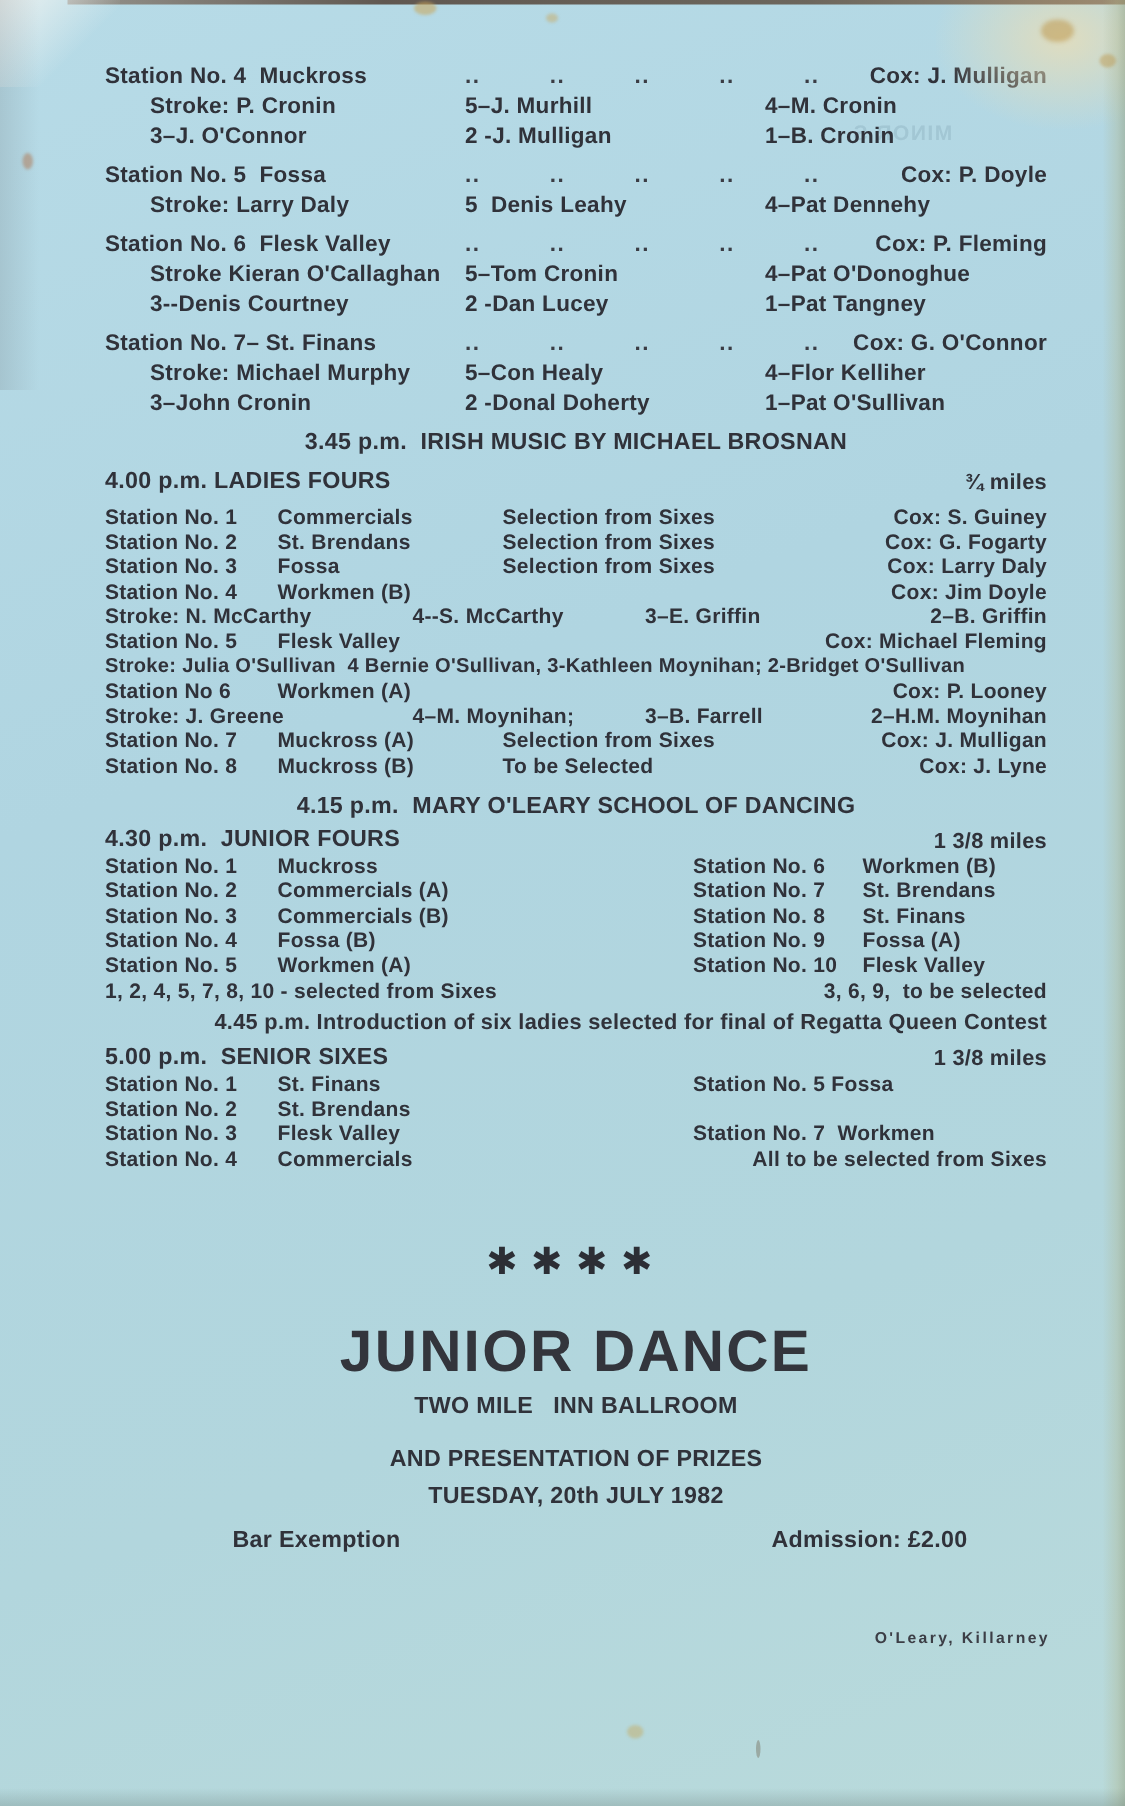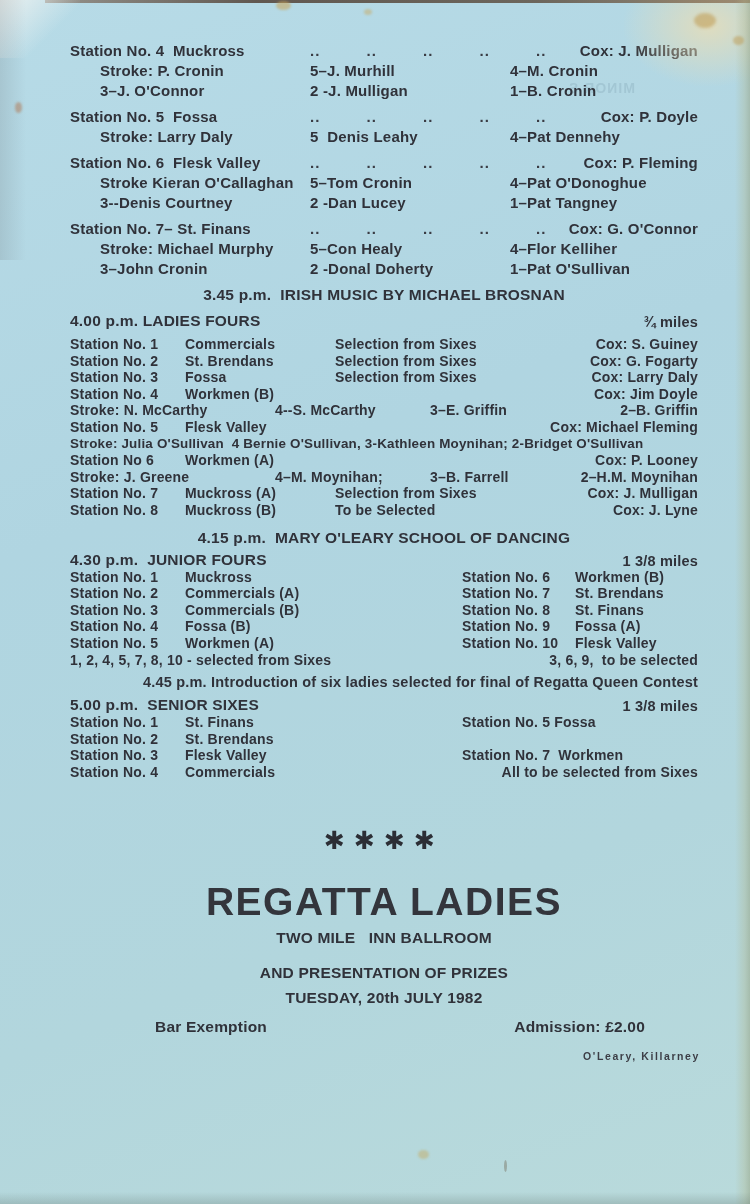--- a/index.html
+++ b/index.html
@@ -46,21 +46,21 @@
 
   .queen-line{text-align:right;height:20px;font-size:14.5px;margin-top:6px;}
 
   
   .stars{margin-top:46px;text-align:center;font-size:25px;letter-spacing:9px;height:28px;color:#2c2e35;}
   .dance-title{margin-top:26px;text-align:center;font-size:39px;letter-spacing:1.5px;height:44px;color:#33353c;}
   .dance-line{margin-top:5px;text-align:center;font-size:15.5px;height:20px;}
   .dance-line.first{margin-top:15px;}
   .bar-row{display:flex;justify-content:space-between;margin-top:9px;height:20px;font-size:15.5px;padding:0 53px 0 85px;}
 
-  .printer{position:absolute;top:1050px;right:50px;font-size:10.5px;letter-spacing:1.6px;color:#3c3e46;font-weight:bold;}
+  .printer{position:absolute;top:1086px;right:50px;font-size:10.5px;letter-spacing:1.6px;color:#3c3e46;font-weight:bold;}
 
   
   .bleed{position:absolute;top:80px;left:568px;transform:scaleX(-1);font-size:14px;color:rgba(55,88,110,0.13);letter-spacing:1px;}
   .edge-top{position:absolute;top:0;left:45px;right:0;height:3px;background:linear-gradient(90deg,rgba(122,90,68,.55),rgba(75,55,43,.8) 30%,rgba(84,64,47,.75) 70%,rgba(138,106,74,.7));}
   .corner-tl{position:absolute;top:0;left:0;width:80px;height:58px;background:linear-gradient(135deg,rgba(238,242,240,.95),rgba(238,242,240,0) 62%);}
   .edge-left{position:absolute;top:0;left:0;width:26px;height:260px;background:linear-gradient(90deg,rgba(115,126,132,.22),rgba(115,126,132,0));}
   .edge-right{position:absolute;top:0;right:0;width:15px;height:100%;background:linear-gradient(90deg,rgba(175,180,140,0),rgba(172,176,132,.32) 65%,rgba(146,154,114,.45) 100%);}
   .edge-bottom{position:absolute;bottom:0;left:0;right:0;height:12px;background:linear-gradient(0deg,rgba(98,118,112,.28),rgba(98,118,112,0));}
   .corner-tr{position:absolute;top:-34px;right:-44px;width:170px;height:120px;background:radial-gradient(ellipse at center,rgba(231,221,184,.85),rgba(231,221,184,0) 72%);}
   .spot{position:absolute;border-radius:50%;}
@@ -281,21 +281,21 @@
       <span data-bind="senior_sixes.rows.2.r">Station No. 7  Workmen</span>
     </div>
     <div class="sr-row">
       <span data-bind="senior_sixes.rows.3.l_no">Station No. 4</span>
       <span data-bind="senior_sixes.rows.3.l_team">Commercials</span>
       <span class="r-right" data-bind="senior_sixes.rows.3.r">All to be selected from Sixes</span>
     </div>
   </div>
 
   <div class="stars" data-bind="dance.stars">✱✱✱✱</div>
-  <div class="dance-title" data-bind="dance.title">REGATTA LADIES</div>
+  <div class="dance-title" data-bind="dance.title">JUNIOR DANCE</div>
   <div class="dance-line" data-bind="dance.venue">TWO MILE   INN BALLROOM</div>
   <div class="dance-line first" data-bind="dance.subtitle">AND PRESENTATION OF PRIZES</div>
   <div class="dance-line" data-bind="dance.date">TUESDAY, 20th JULY 1982</div>
   <div class="bar-row">
     <span data-bind="dance.bar_exemption">Bar Exemption</span>
     <span data-bind="dance.admission">Admission: £2.00</span>
   </div>
 
 </div>
 

